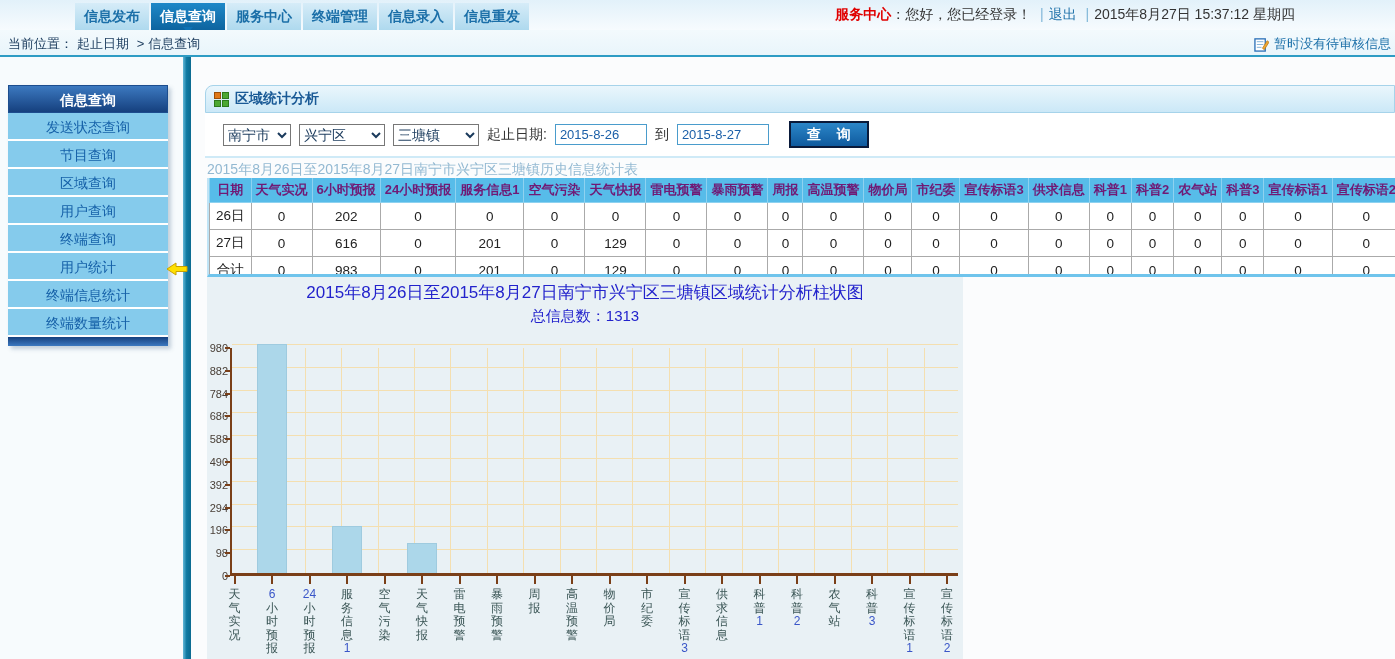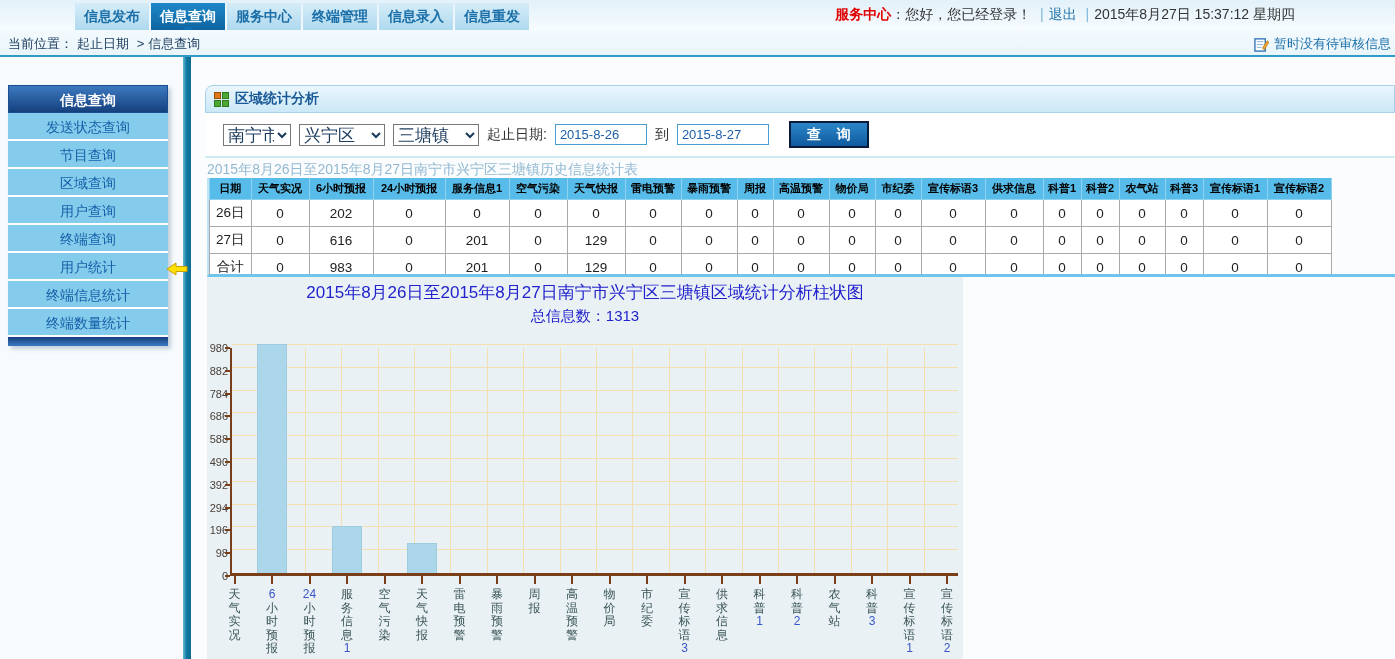--- a/index.html
+++ b/index.html
@@ -52,35 +52,35 @@
     border-top-left-radius:8px; display:flex; align-items:center; padding-left:8px; gap:6px; }
   .panel-title { font-size:14px; font-weight:bold; color:#1a5a96; }
   .grid-icon { width:15px; height:15px; display:grid; grid-template-columns:7px 7px;
     grid-template-rows:7px 7px; gap:1px; }
   .grid-icon i { display:block; background:#4ca832; border:1px solid #2d7a1c; }
   .grid-icon i:first-child { background:#e07818; border-color:#9c4f08; }
 
   .form-row { position:absolute; left:14px; top:56px; right:0; height:45px; background:#fff;
     border-bottom:2px solid #cfeaf7; display:flex; align-items:center; padding-left:18px;
     gap:8px; font-size:14px; color:#333; }
-  .form-row select { height:22px; font-size:17px; color:#1a3a5c; border:1px solid #777;
+  .form-row select { height:22px; font-size:14px; color:#1a3a5c; border:1px solid #777;
     background:#fff; }
   .form-row .sel-city { width:68px; } .form-row .sel-district { width:86px; }
   .form-row .sel-town { width:86px; }
   .form-row input { width:92px; height:21px; border:1px solid #4a9ccc; font-size:13px;
     color:#1b5fa8; padding:0 4px; }
   .btn-search { width:80px; height:27px; margin-left:12px; color:#fff; font-size:14px;
     font-weight:bold; letter-spacing:6px; padding-left:6px; cursor:pointer;
     background:linear-gradient(#2b86c8,#0f5a9e); border:2px solid #0a1a3a; }
 
   .table-title { position:absolute; left:16px; top:104px; font-size:14px; color:#93b9d2; }
   .table-wrap { position:absolute; left:16px; top:121px; width:1188px; height:99px;
     overflow:hidden; border-bottom:3px solid #6fc4ec; border-left:2px solid #bfe3f5; }
   table.stat { border-collapse:collapse; table-layout:auto; }
-  table.stat th { background:#57bce9; color:#000000; font-size:11px; font-weight:bold;
+  table.stat th { background:#57bce9; color:#701a75; font-size:13px; font-weight:bold;
     padding:3px 4px; white-space:nowrap; border:1px solid #8ed2f0; border-top:none; }
   table.stat td { background:#fff; color:#222; font-size:13.5px; text-align:center;
     padding:4px 6px; white-space:nowrap; border:1px solid #aaa; }
 
   
   .chart { position:absolute; left:16px; top:220px; width:756px; height:382px;
     background:#e9f1f5; overflow:hidden; }
   .c-title { margin-top:4px; text-align:center; font-size:17px; color:#2222cc; }
   .c-sub { text-align:center; font-size:15px; color:#2222cc; margin-top:3px; }
   .plot { position:absolute; left:23px; top:71px; width:728px; height:228px;

